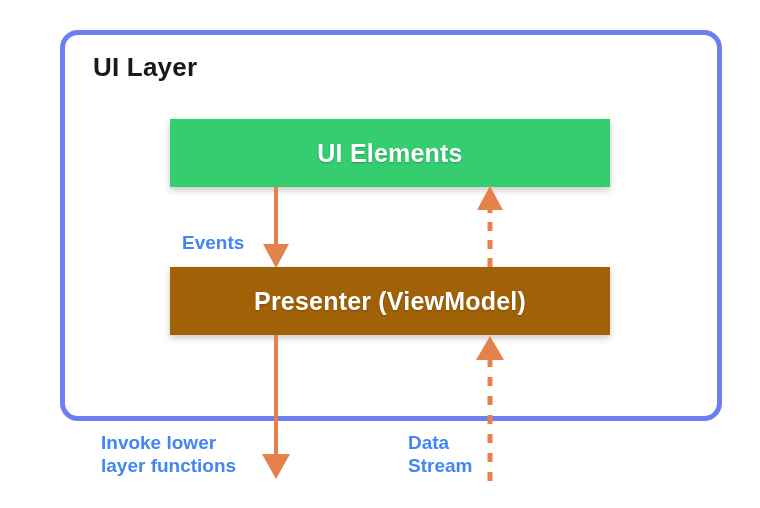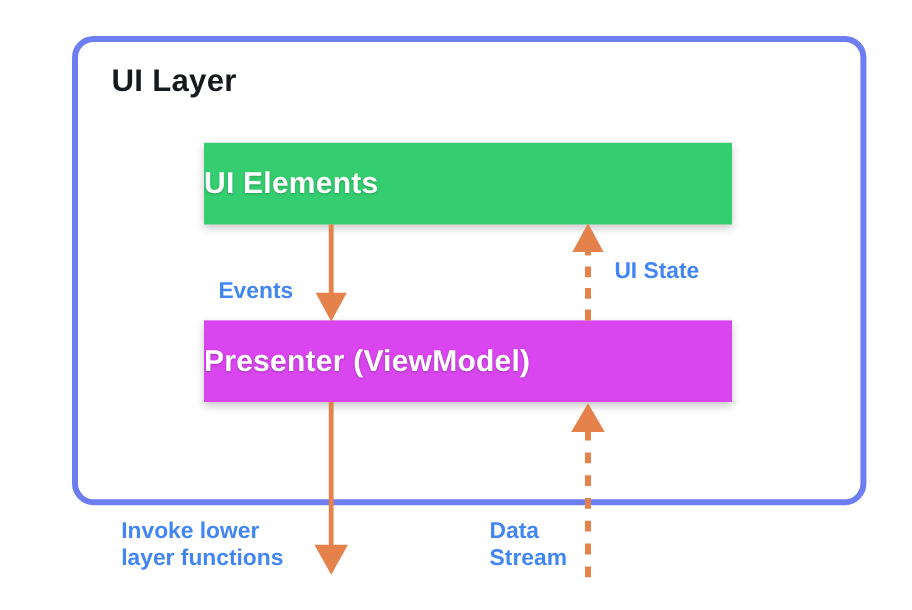--- a/index.html
+++ b/index.html
@@ -43,42 +43,42 @@
     letter-spacing: 0.2px;
     white-space: nowrap;
   }
 
   
   .comp-box {
     position: absolute;
     box-sizing: border-box;
     display: flex;
     align-items: center;
-    justify-content: flex-start;
+    justify-content: center;
     color: #ffffff;
     font-size: 25px;
     font-weight: bold;
     letter-spacing: 0.2px;
     box-shadow: 0 3px 7px rgba(0,0,0,0.22);
     text-shadow: 0 1px 2px rgba(0,0,0,0.25);
     white-space: nowrap;
   }
   .comp-ui-elements {
     left: 170px;
     top: 119px;
     width: 440px;
     height: 68px;
     background: #34ce70;
   }
   .comp-presenter {
     left: 170px;
     top: 267px;
     width: 440px;
     height: 68px;
-    background: #d946ef;
+    background: #a16207;
   }
 
   
   .arrow-layer {
     position: absolute;
     left: 0;
     top: 0;
     width: 760px;
     height: 508px;
     pointer-events: none;
@@ -133,21 +133,20 @@
     </g>
 
     <g>
       <line x1="490" y1="481" x2="490" y2="352" stroke="#e5814a" stroke-width="5" stroke-dasharray="9 10"></line>
       <polygon points="490,336 476,360 504,360" fill="#e5814a"></polygon>
     </g>
   </svg>
 
   <div class="conn-label label-events">Events</div>
 
-  <div class="conn-label label-ui-state">UI State</div>
 
   <div class="conn-label label-invoke">Invoke lower
 layer functions</div>
 
   <div class="conn-label label-data">Data
 Stream</div>
 
 </div>
 
 </body></html>

